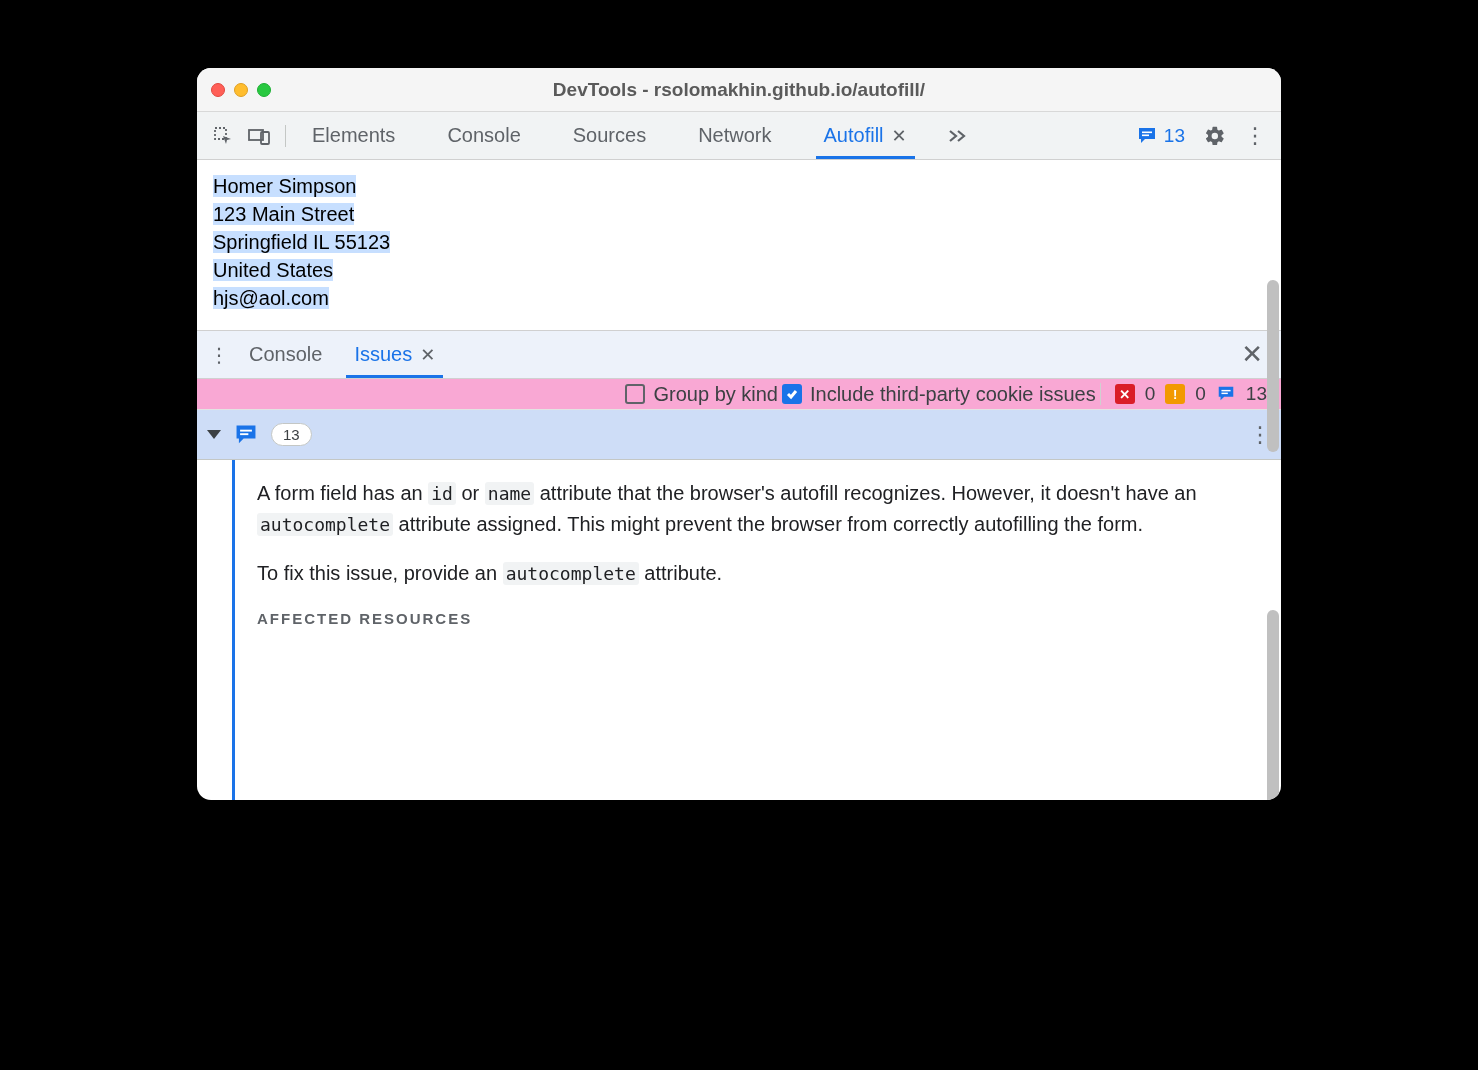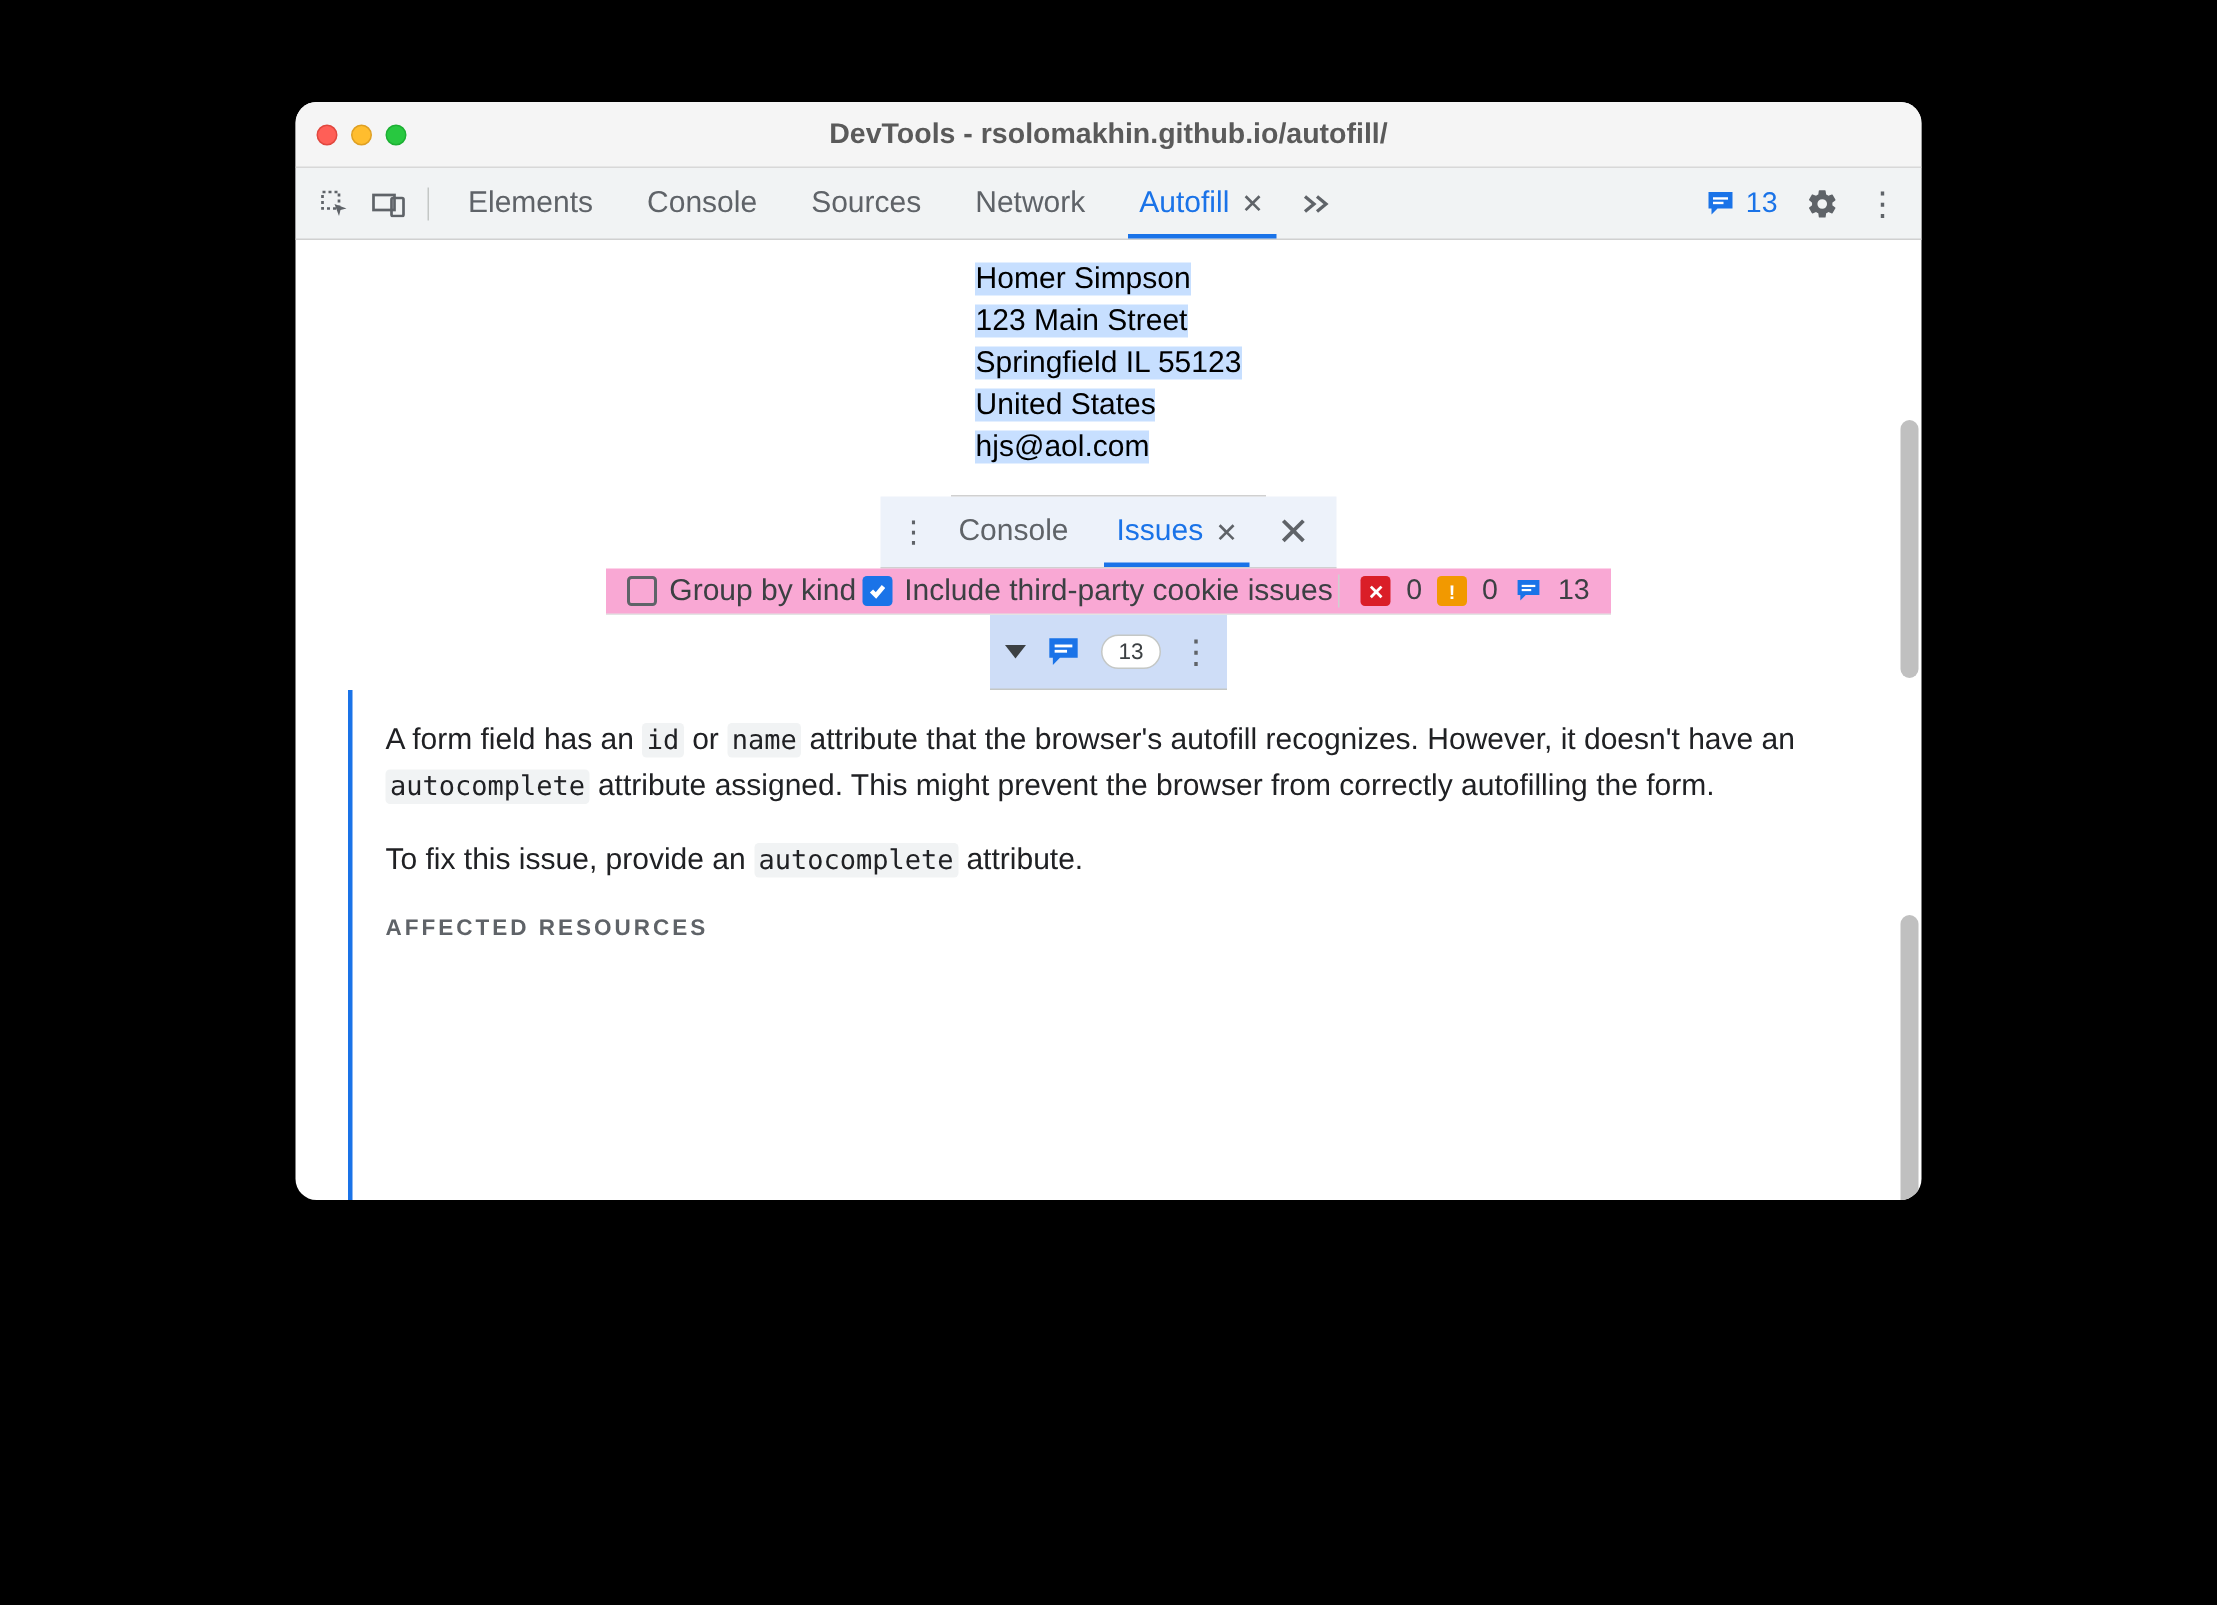--- a/index.html
+++ b/index.html
@@ -54,21 +54,21 @@
     padding: 0 8px;
   }
   .toolbar .icon-btn {
     width: 36px; height: 36px;
     display: flex; align-items: center; justify-content: center;
     color: #5f6368; cursor: pointer;
   }
   .toolbar .sep {
     width: 1px; height: 22px; background: #c4c7c5; margin: 0 8px;
   }
-  .toolbar .tabs { display: flex; align-items: stretch; height: 100%; flex: 1; }
+  .toolbar .tabs { display: flex; align-items: stretch; height: 100%; flex: 1; gap: 16px; }
   .toolbar .tab {
     display: flex; align-items: center;
     padding: 0 18px;
     font-size: 20px;
     color: #5f6368;
     cursor: pointer;
     position: relative;
     gap: 8px;
   }
   .toolbar .tab.active { color: #1a73e8; }
@@ -85,21 +85,20 @@
   .right-tools { display: flex; align-items: center; gap: 4px; }
   .issue-badge {
     display: flex; align-items: center; gap: 6px;
     padding: 4px 8px; color: #1a73e8; font-size: 19px;
     cursor: pointer;
   }
   
   .content {
     display: flex; flex-direction: column; flex: 1; overflow: hidden;
     position: relative;
-    align-items: center;
   }
   .autofill-panel {
     padding: 12px 16px 18px 16px;
     display: flex;
     gap: 20px;
     border-bottom: 1px solid #d0d0d0;
     position: relative;
     align-items: flex-start;
   }
   .address {

